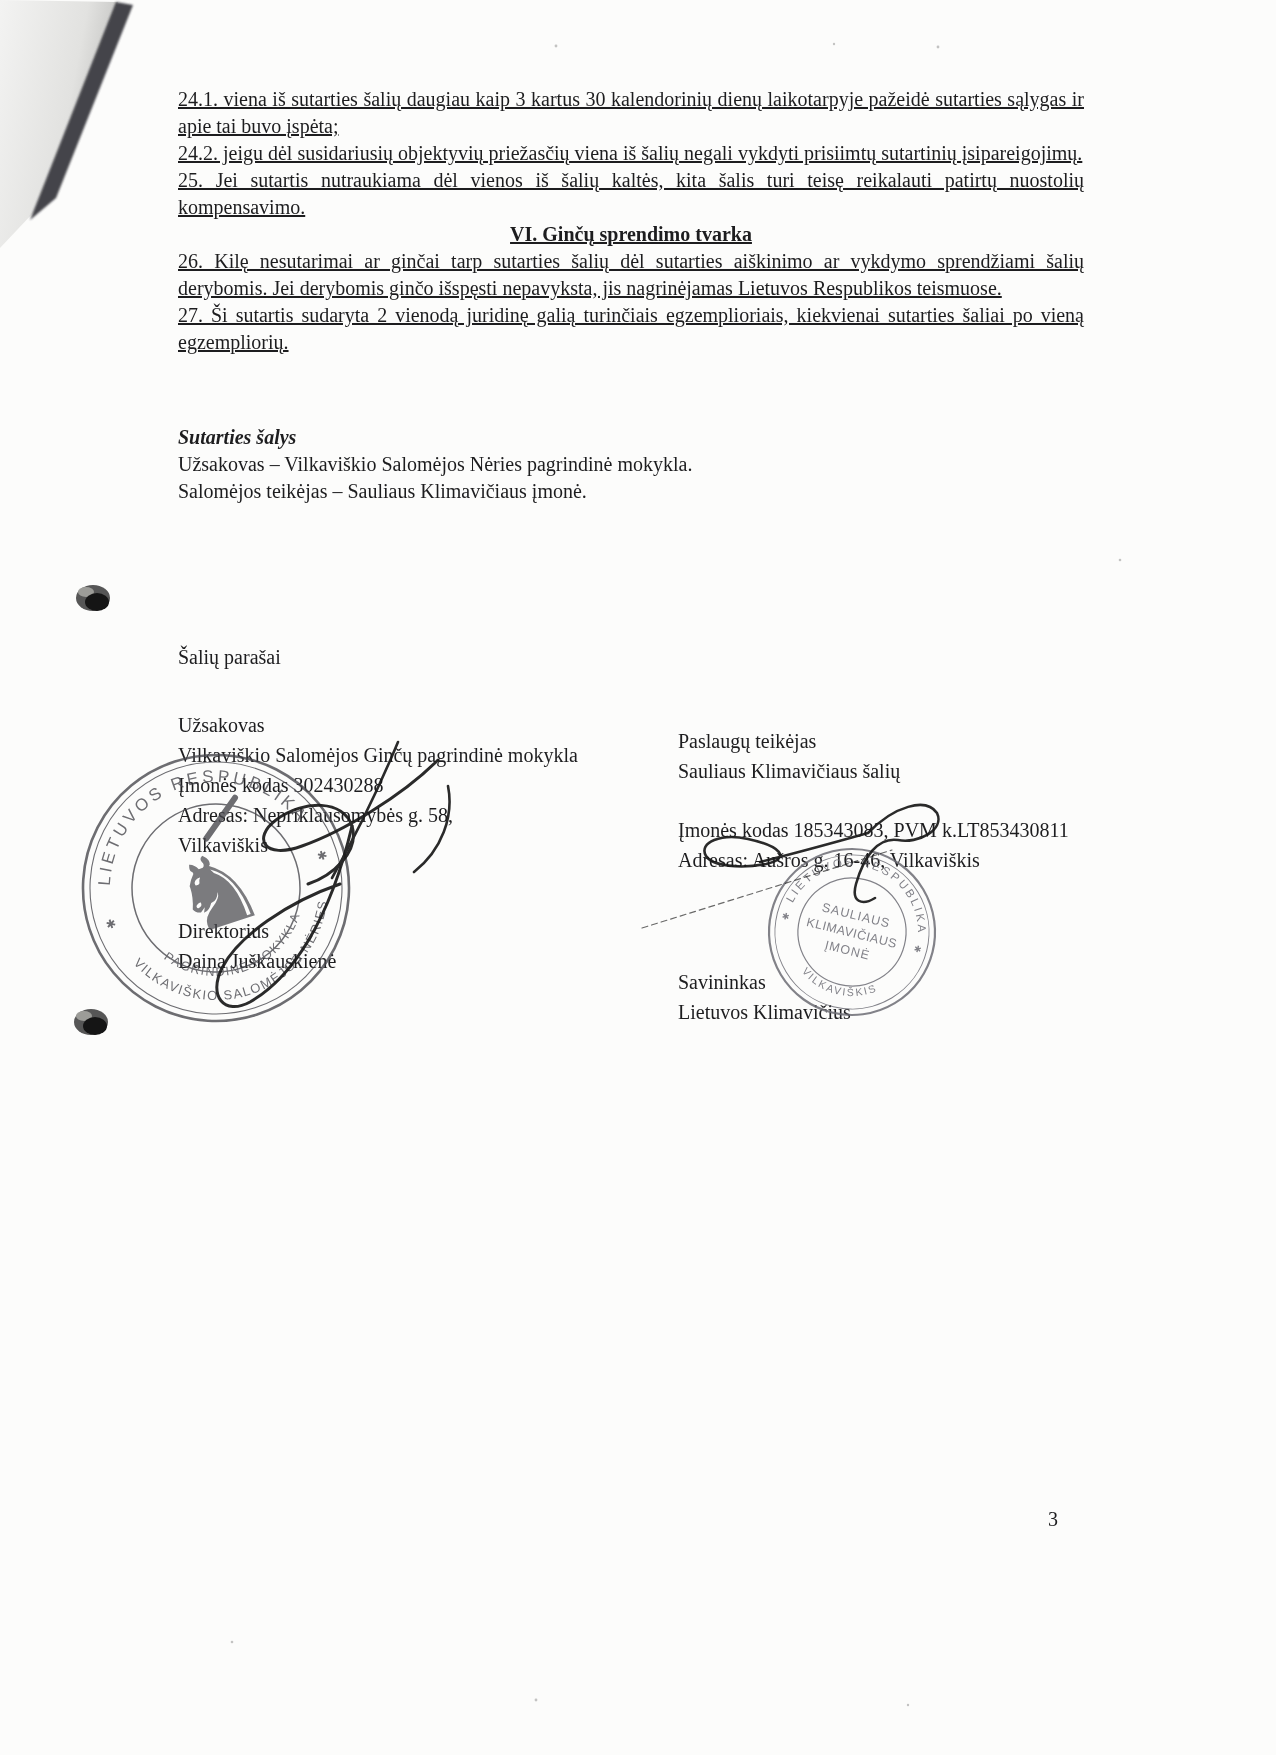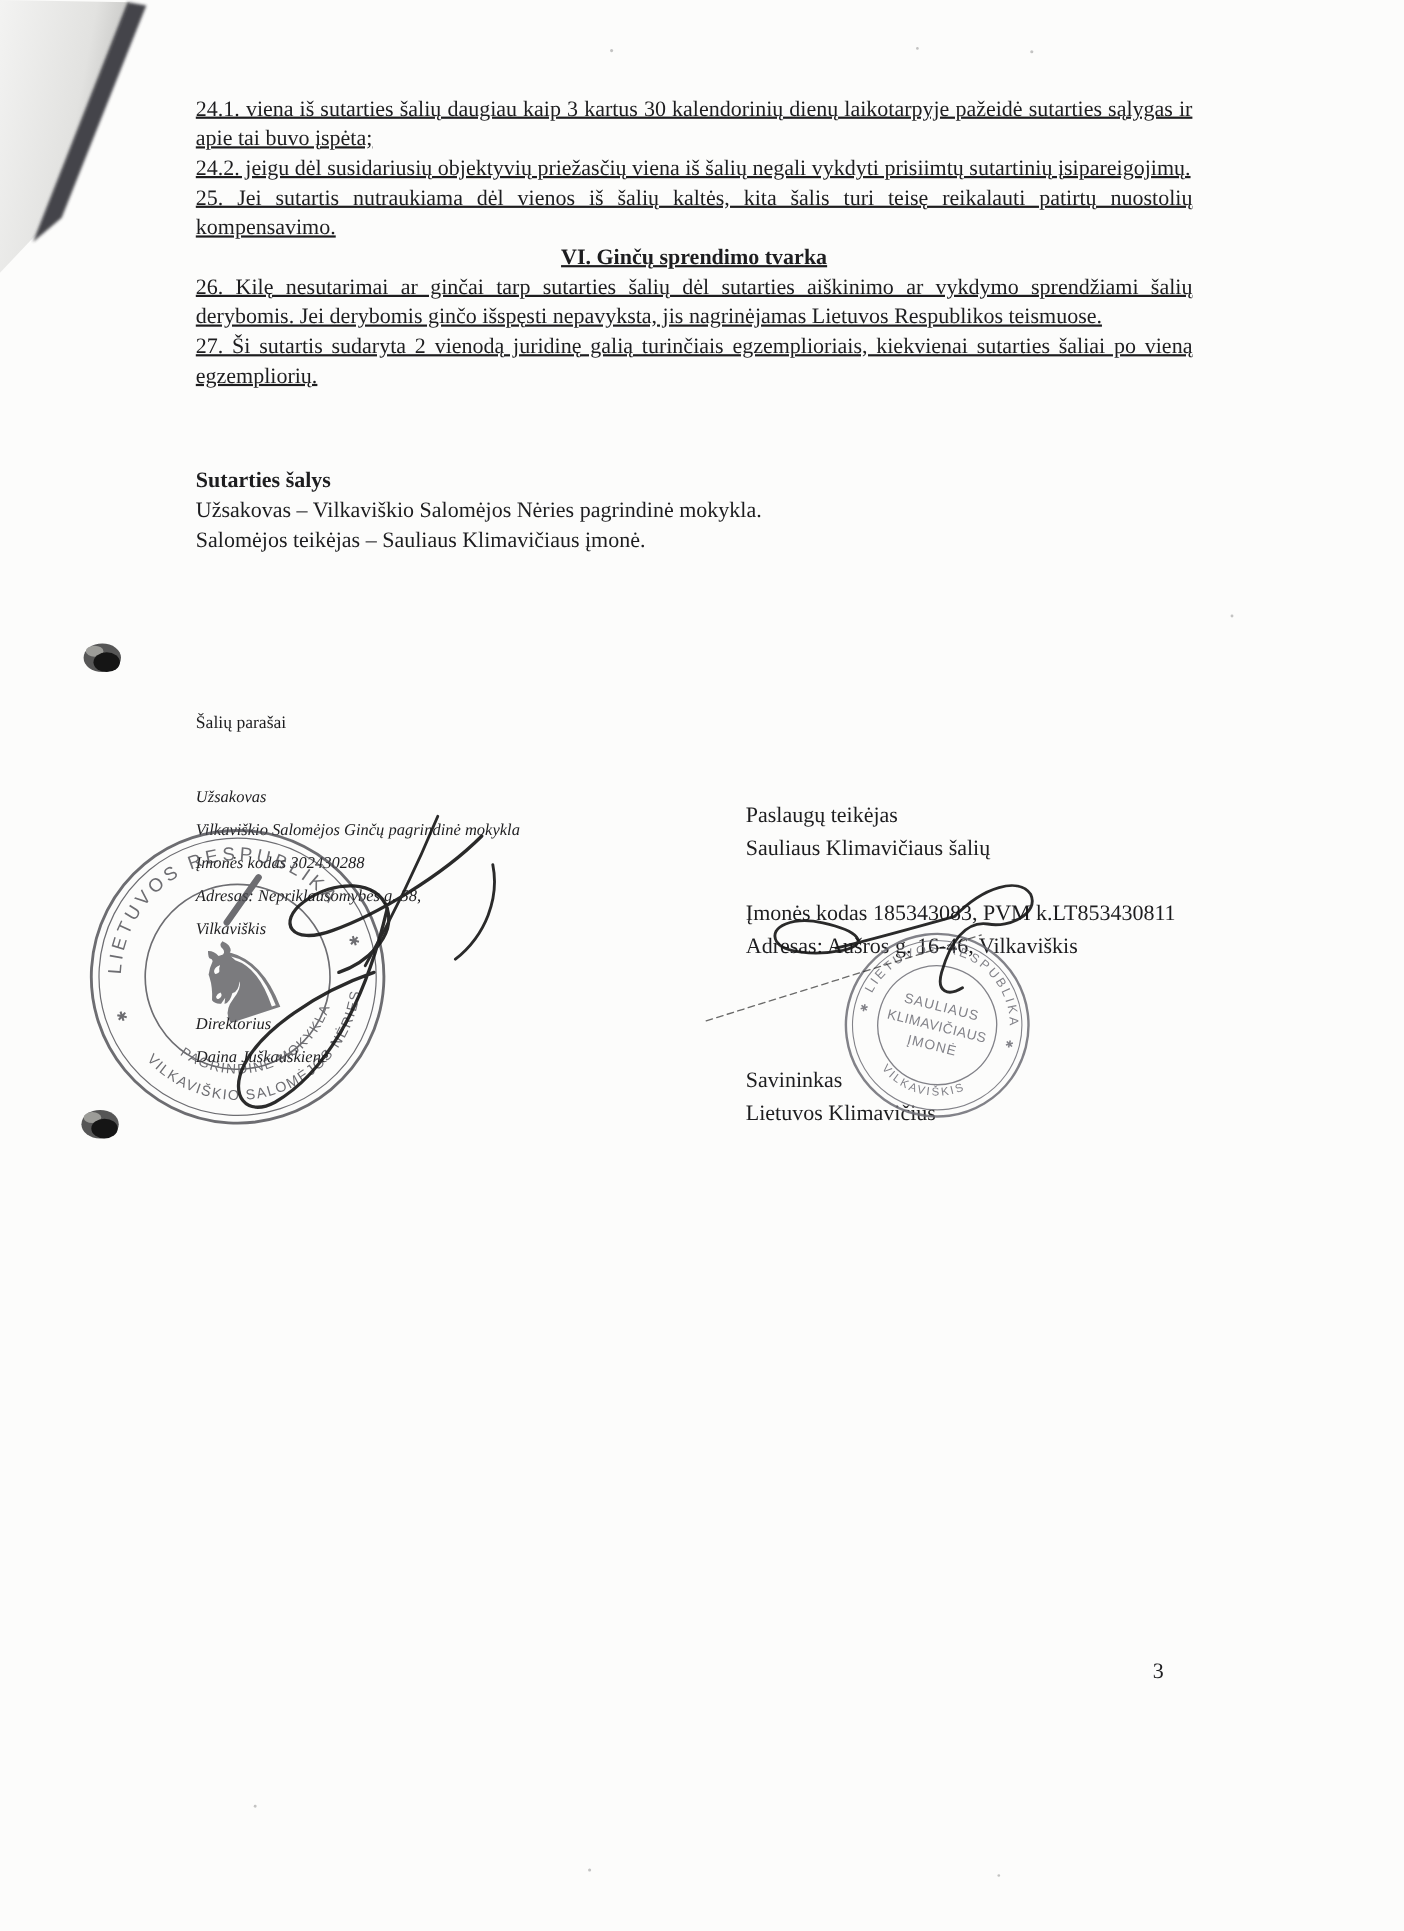--- a/index.html
+++ b/index.html
@@ -12,28 +12,28 @@
   .clauses{
     position:absolute;left:178px;top:86px;width:906px;
     font-size:20px;line-height:27px;text-align:justify;
   }
   .clauses p{margin:0;text-decoration:underline;}
   .clauses p.section-heading{font-weight:bold;text-align:center;}
   .parties{
     position:absolute;left:178px;top:424px;width:906px;
     font-size:20px;line-height:27px;
   }
-  .parties .heading{font-weight:bold;}
+  .parties .heading{font-weight:bold;font-style:italic;}
   .parties p{margin:0;}
   .sig-heading{
-    position:absolute;left:178px;top:644px;font-size:16px;line-height:27px;
+    position:absolute;left:178px;top:644px;font-size:20px;line-height:27px;
   }
   .col-left{
     position:absolute;left:178px;top:710px;width:404px;
-    font-size:15px;line-height:30px;font-style:italic;
+    font-size:20px;line-height:30px;
   }
   .col-right{
     position:absolute;left:678px;top:712px;width:520px;
     font-size:20px;line-height:30px;margin-top:14px;
   }
   .col-left p,.col-right p{margin:0;}
   .col-right .gap-top{margin-top:29px;}
   .col-left .signer-gap{margin-top:56px;}
   .col-right .signer-gap{margin-top:92px;}
   .page-number{

